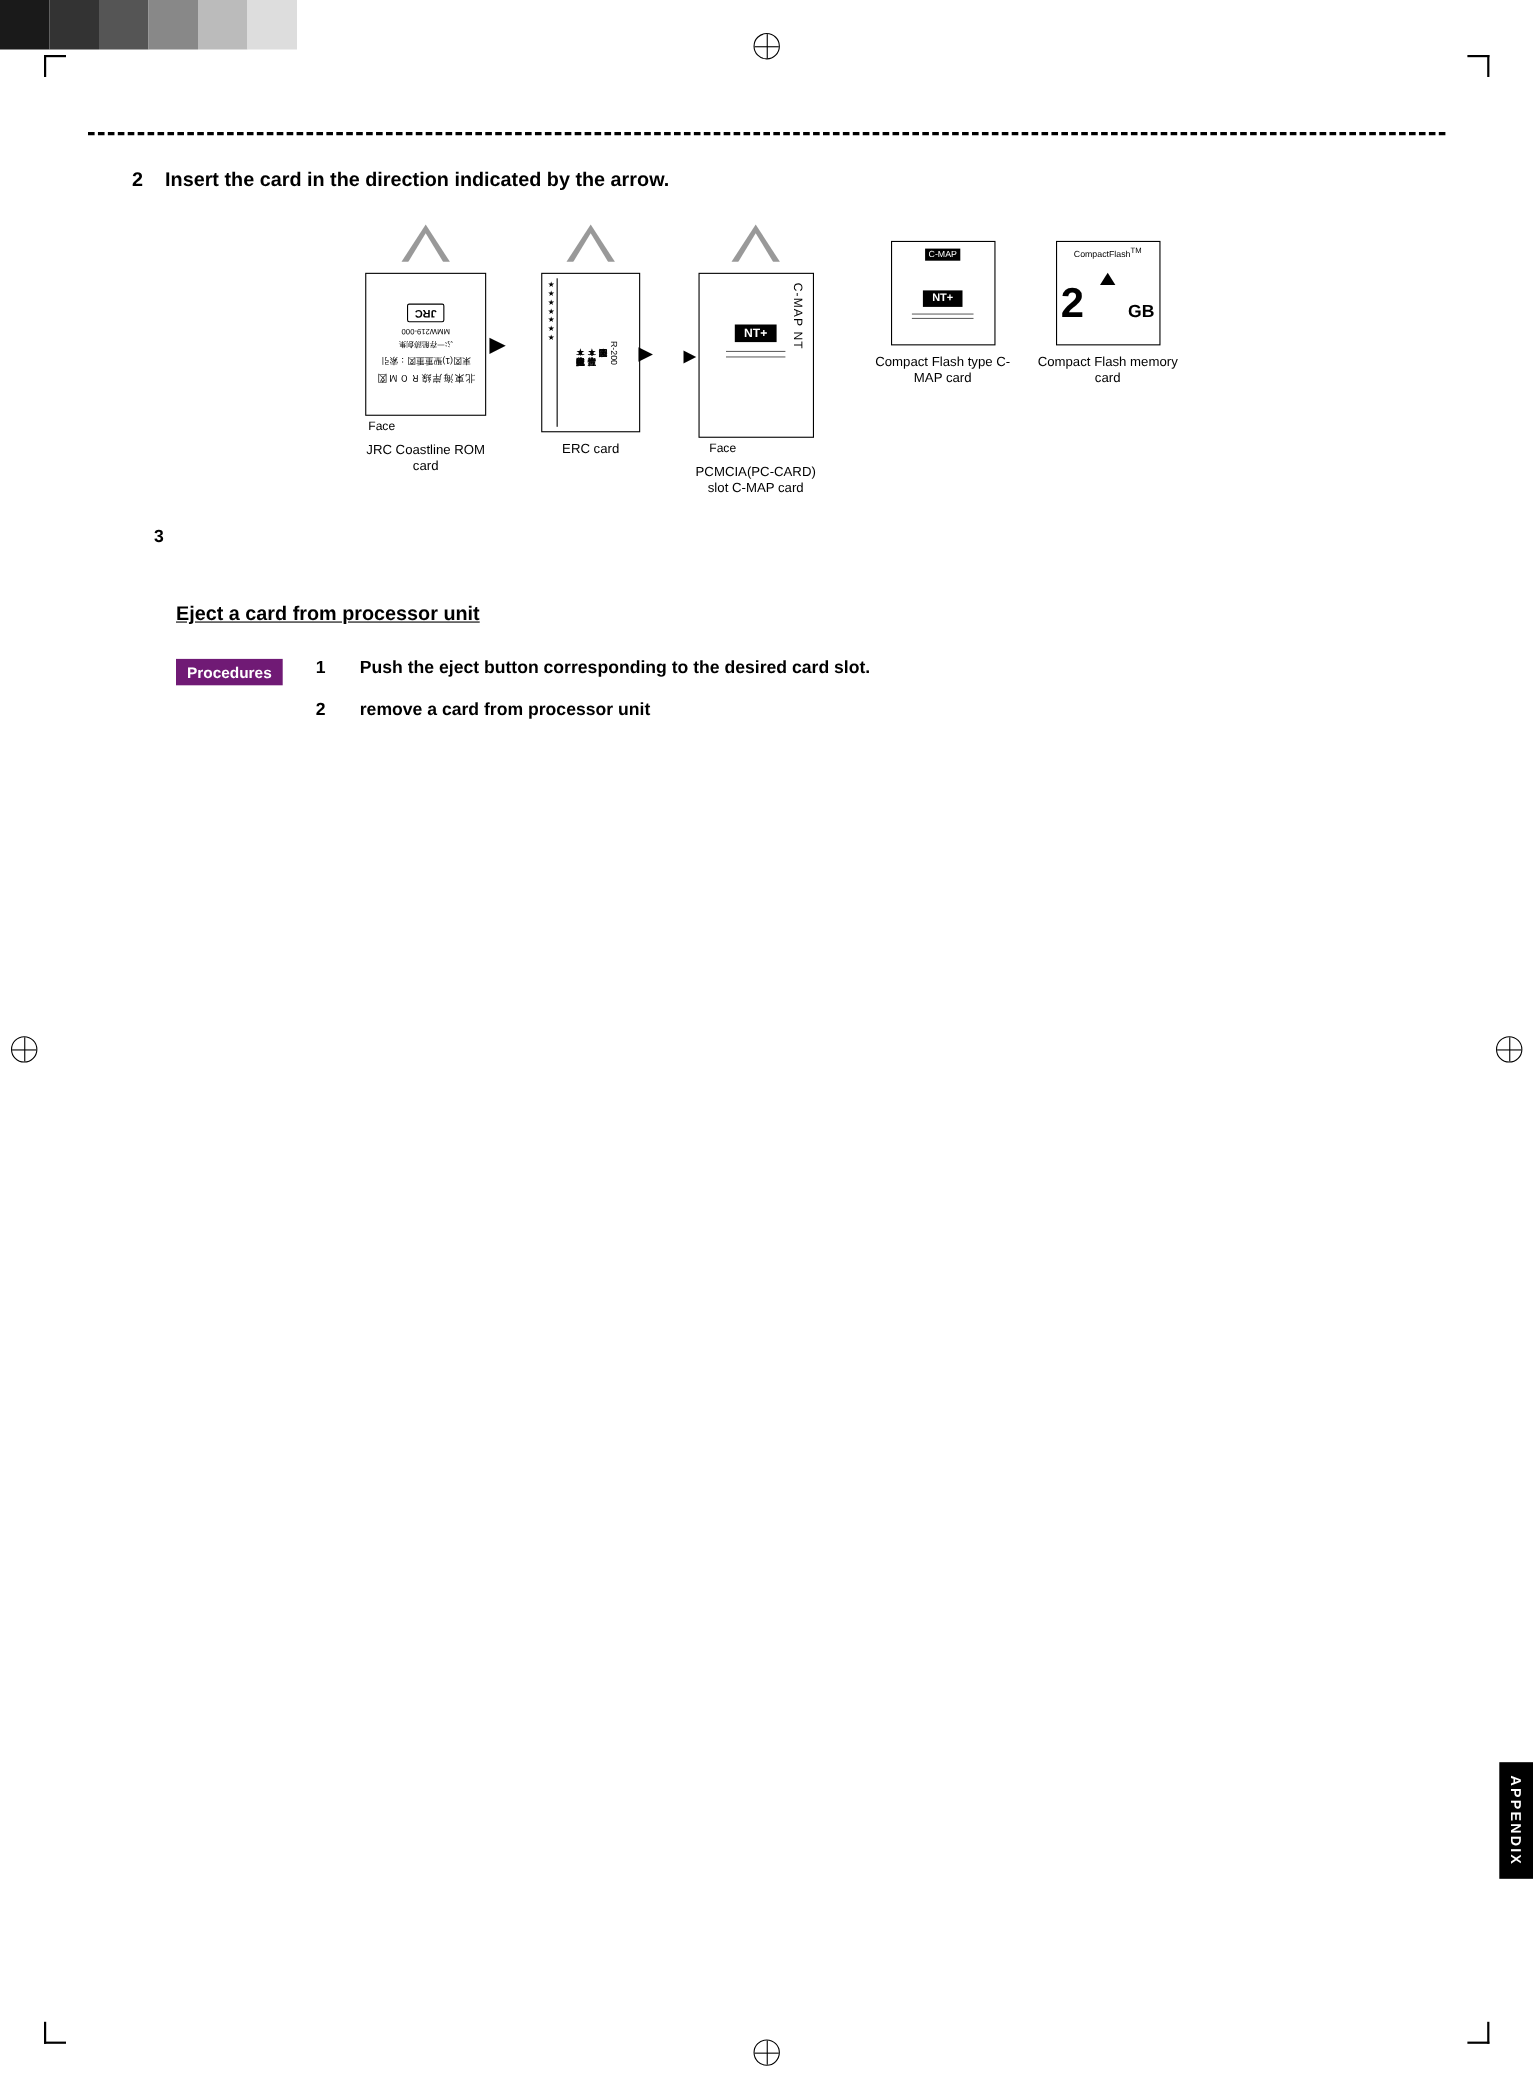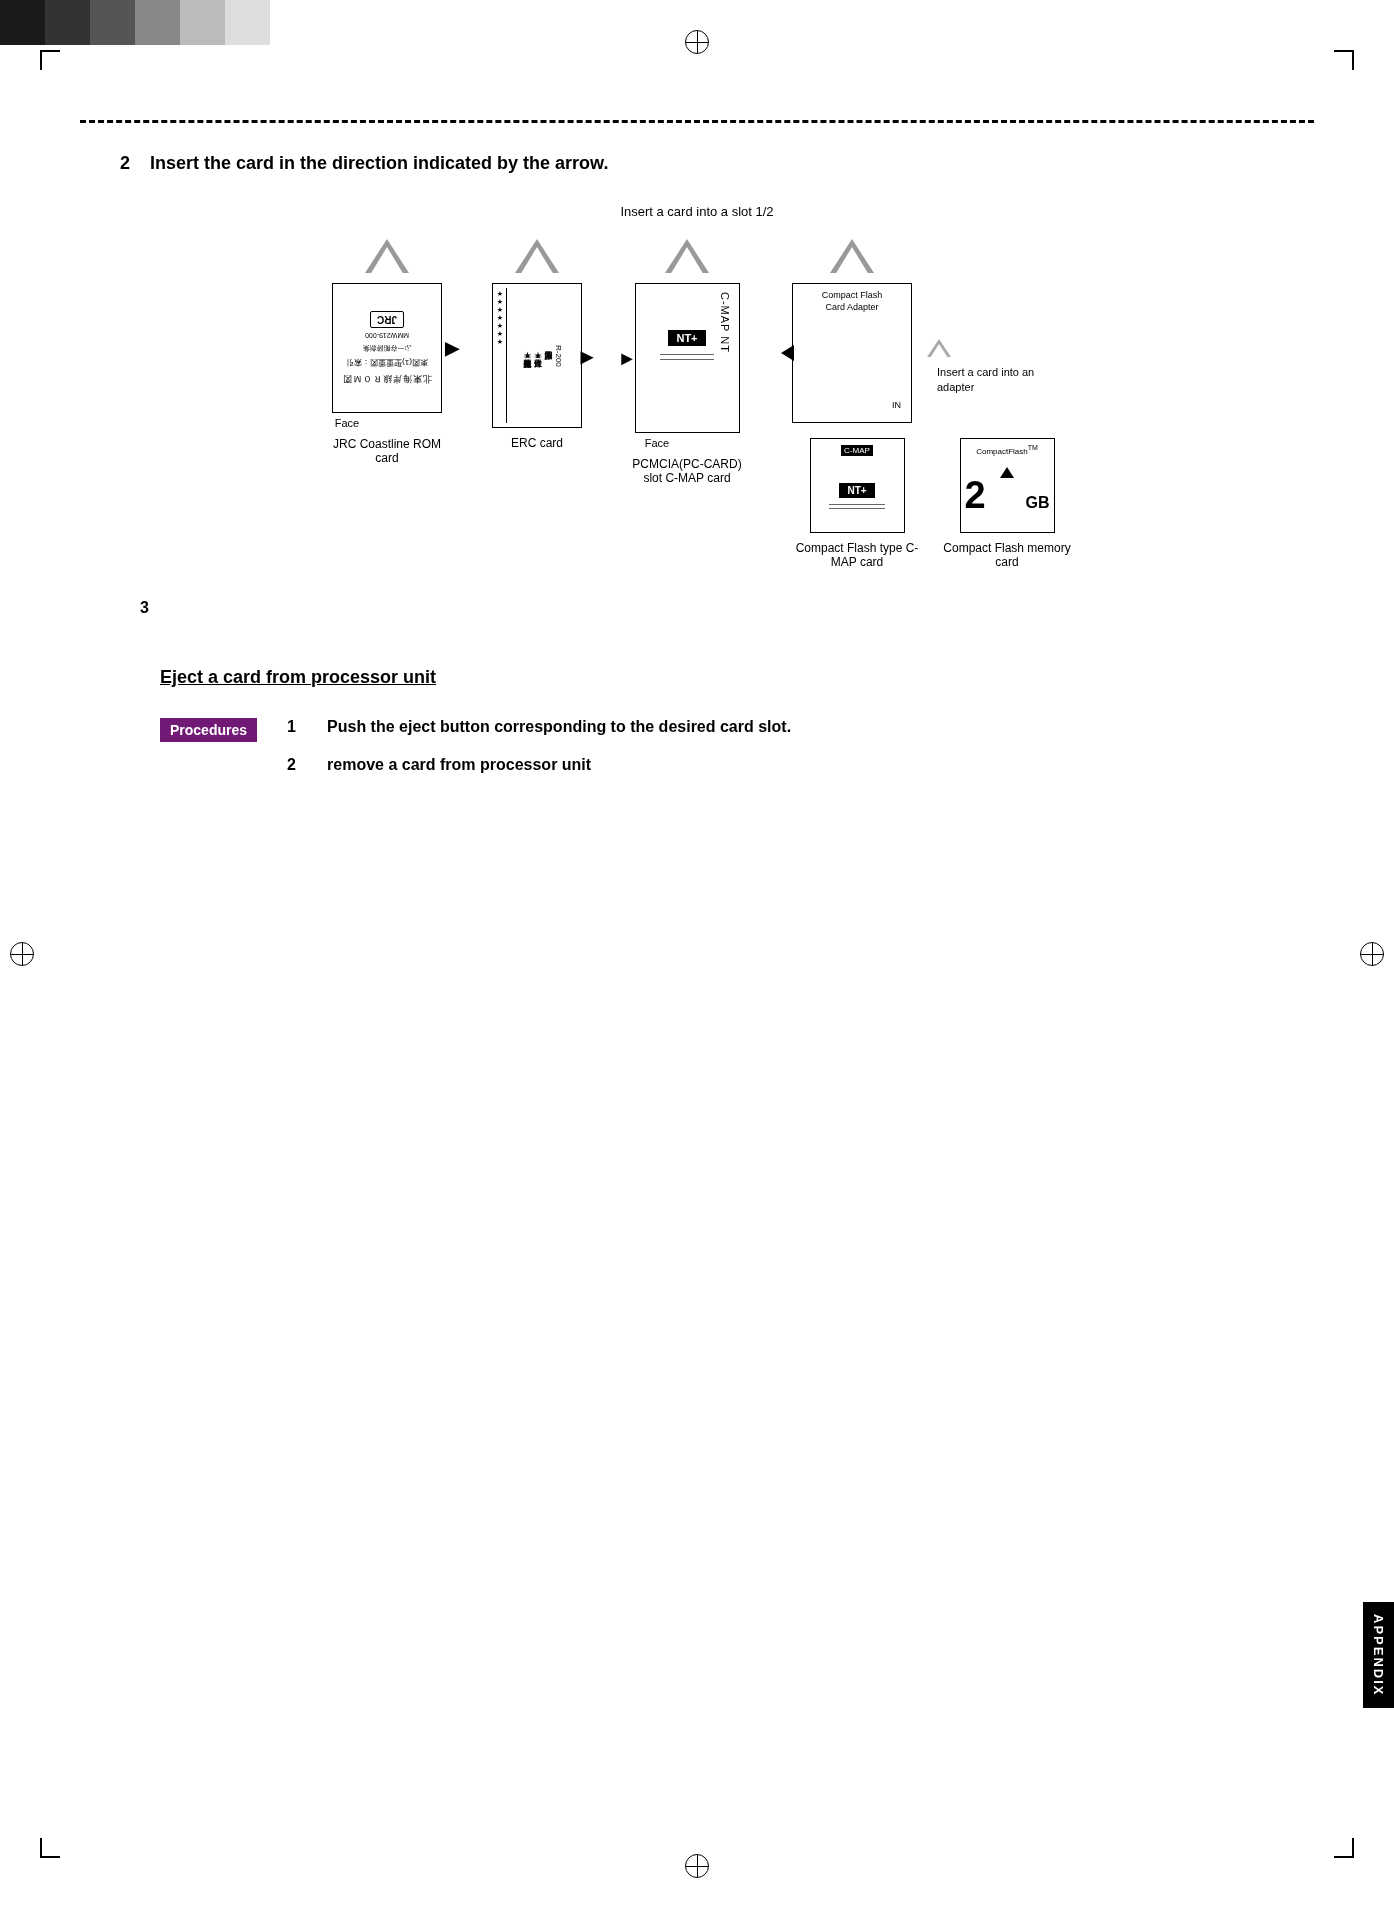--- a/index.html
+++ b/index.html
@@ -468,21 +468,20 @@
 
   <div style="margin-top: 80px;">
 
     <hr class="dashed-line">
 
     <div class="step-heading">
       <span>2</span>&nbsp;&nbsp;&nbsp;
       <span>Insert the card in the direction indicated by the arrow.</span>
     </div>
 
-    <div class="diagram-label">Insert a card into a slot 1/2</div>
 
     <div class="cards-diagram">
 
       <div class="card-item">
         <div class="arrow-up-outline-large"></div>
         <div class="card-box jrc-card" style="position:relative;">
           <div class="jrc-card-inner">
             <div class="line1">北東海岸線ＲＯＭ図</div>
             <div class="line2">東図(1)聖重重図：索引</div>
             <div class="line3">ぷ一存船跡創集</div>
@@ -529,39 +528,20 @@
 
           <div style="border-top:1px solid #666; width:60%; margin-top:8px;"></div>
           <div style="border-top:1px solid #666; width:60%; margin-top:4px;"></div>
         </div>
         <div class="face-label" style="margin-right:60px;">Face</div>
         <div class="card-caption">PCMCIA(PC-CARD) slot C-MAP card</div>
       </div>
 
       <div class="right-col">
 
-        <div style="display:flex; align-items:flex-start; gap:15px;">
-          <div style="display:flex; flex-direction:column; align-items:center;">
-            <div class="arrow-up-outline-large"></div>
-            <div class="cf-adapter-box">
-              <div class="cf-adapter-text">Compact Flash</div>
-              <div class="cf-adapter-text">Card  Adapter</div>
-
-              <div style="position:absolute; left:-12px; top:50%; transform:translateY(-50%);">
-                <div style="width:0; height:0; border-top:8px solid transparent; border-bottom:8px solid transparent; border-right:13px solid #000;"></div>
-              </div>
-              <div class="cf-in">IN</div>
-            </div>
-          </div>
-
-          <div style="display:flex; flex-direction:column; align-items:flex-start; justify-content:flex-end; padding-top:100px;">
-            <div class="small-up-arrow"></div>
-            <div class="insert-adapter-text">Insert a card into an adapter</div>
-          </div>
-        </div>
 
         <div class="cf-bottom-row">
 
           <div class="card-item">
             <div class="cf-flash-card" style="width:95px; height:95px;">
               <div class="top-label" style="font-size:8px; text-align:center; padding:2px;">
                 <span style="background:#000; color:#fff; padding:1px 3px; font-size:8px;">C-MAP</span>
               </div>
               <div style="margin-top:20px; background:#000; color:#fff; padding:2px 8px; font-size:10px; font-weight:bold;">NT+</div>
               <div style="border-top:1px solid #666; width:60%; margin-top:6px;"></div>

